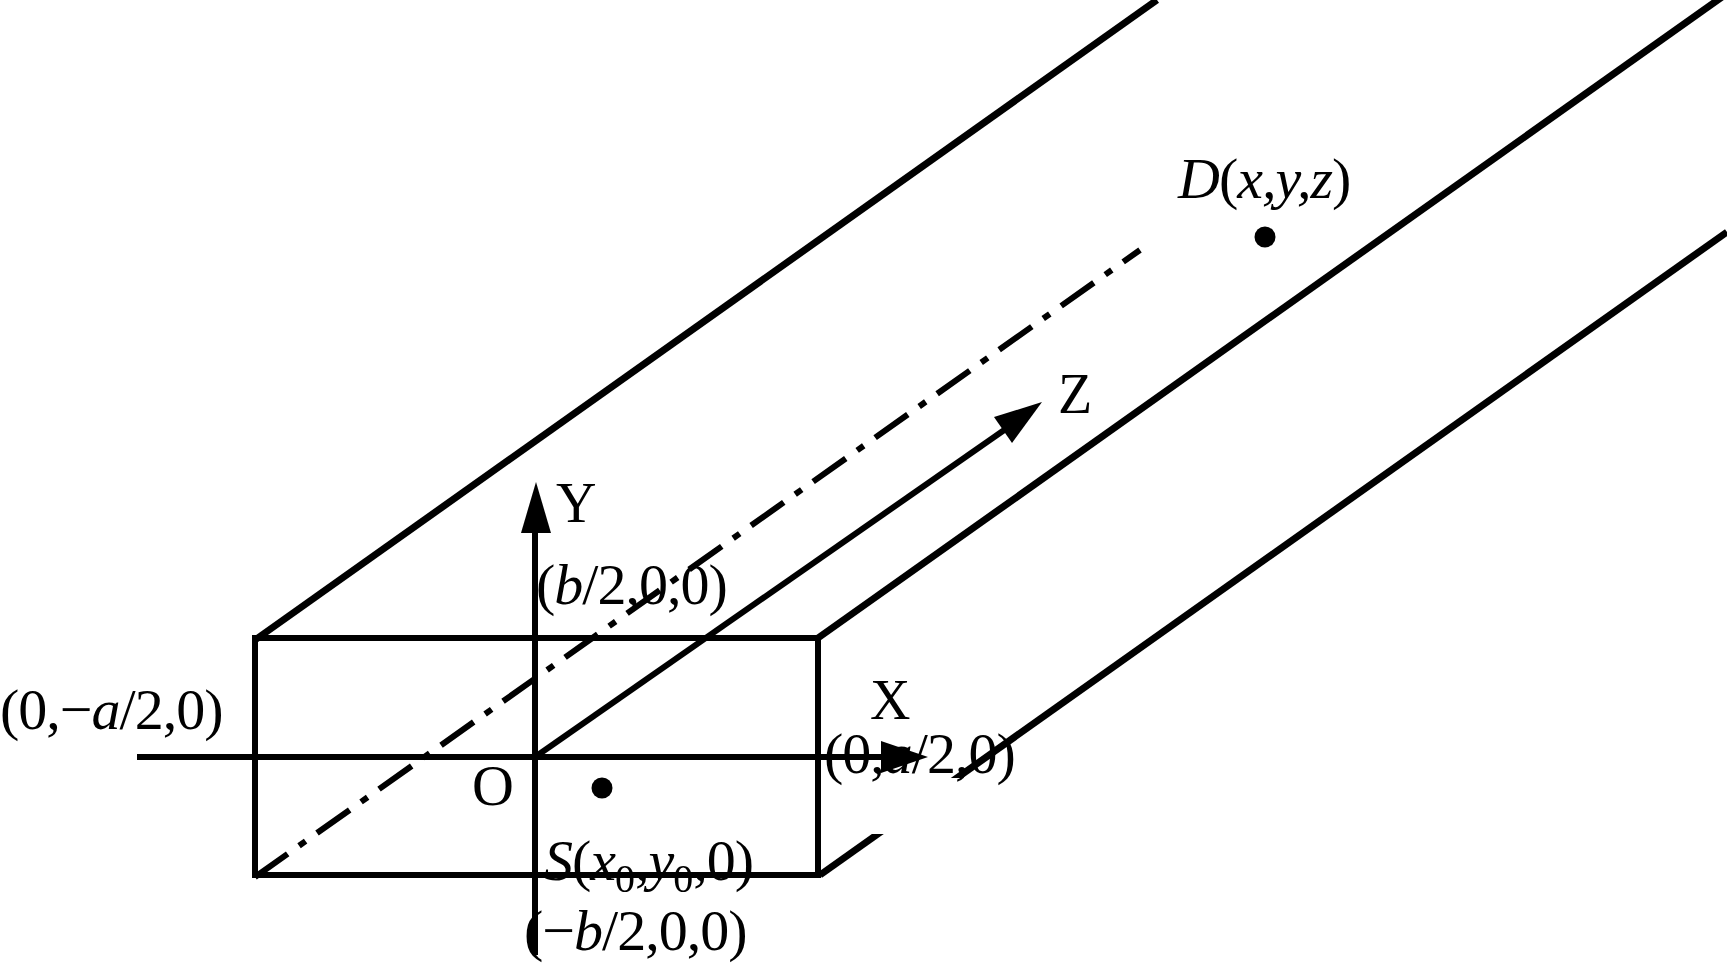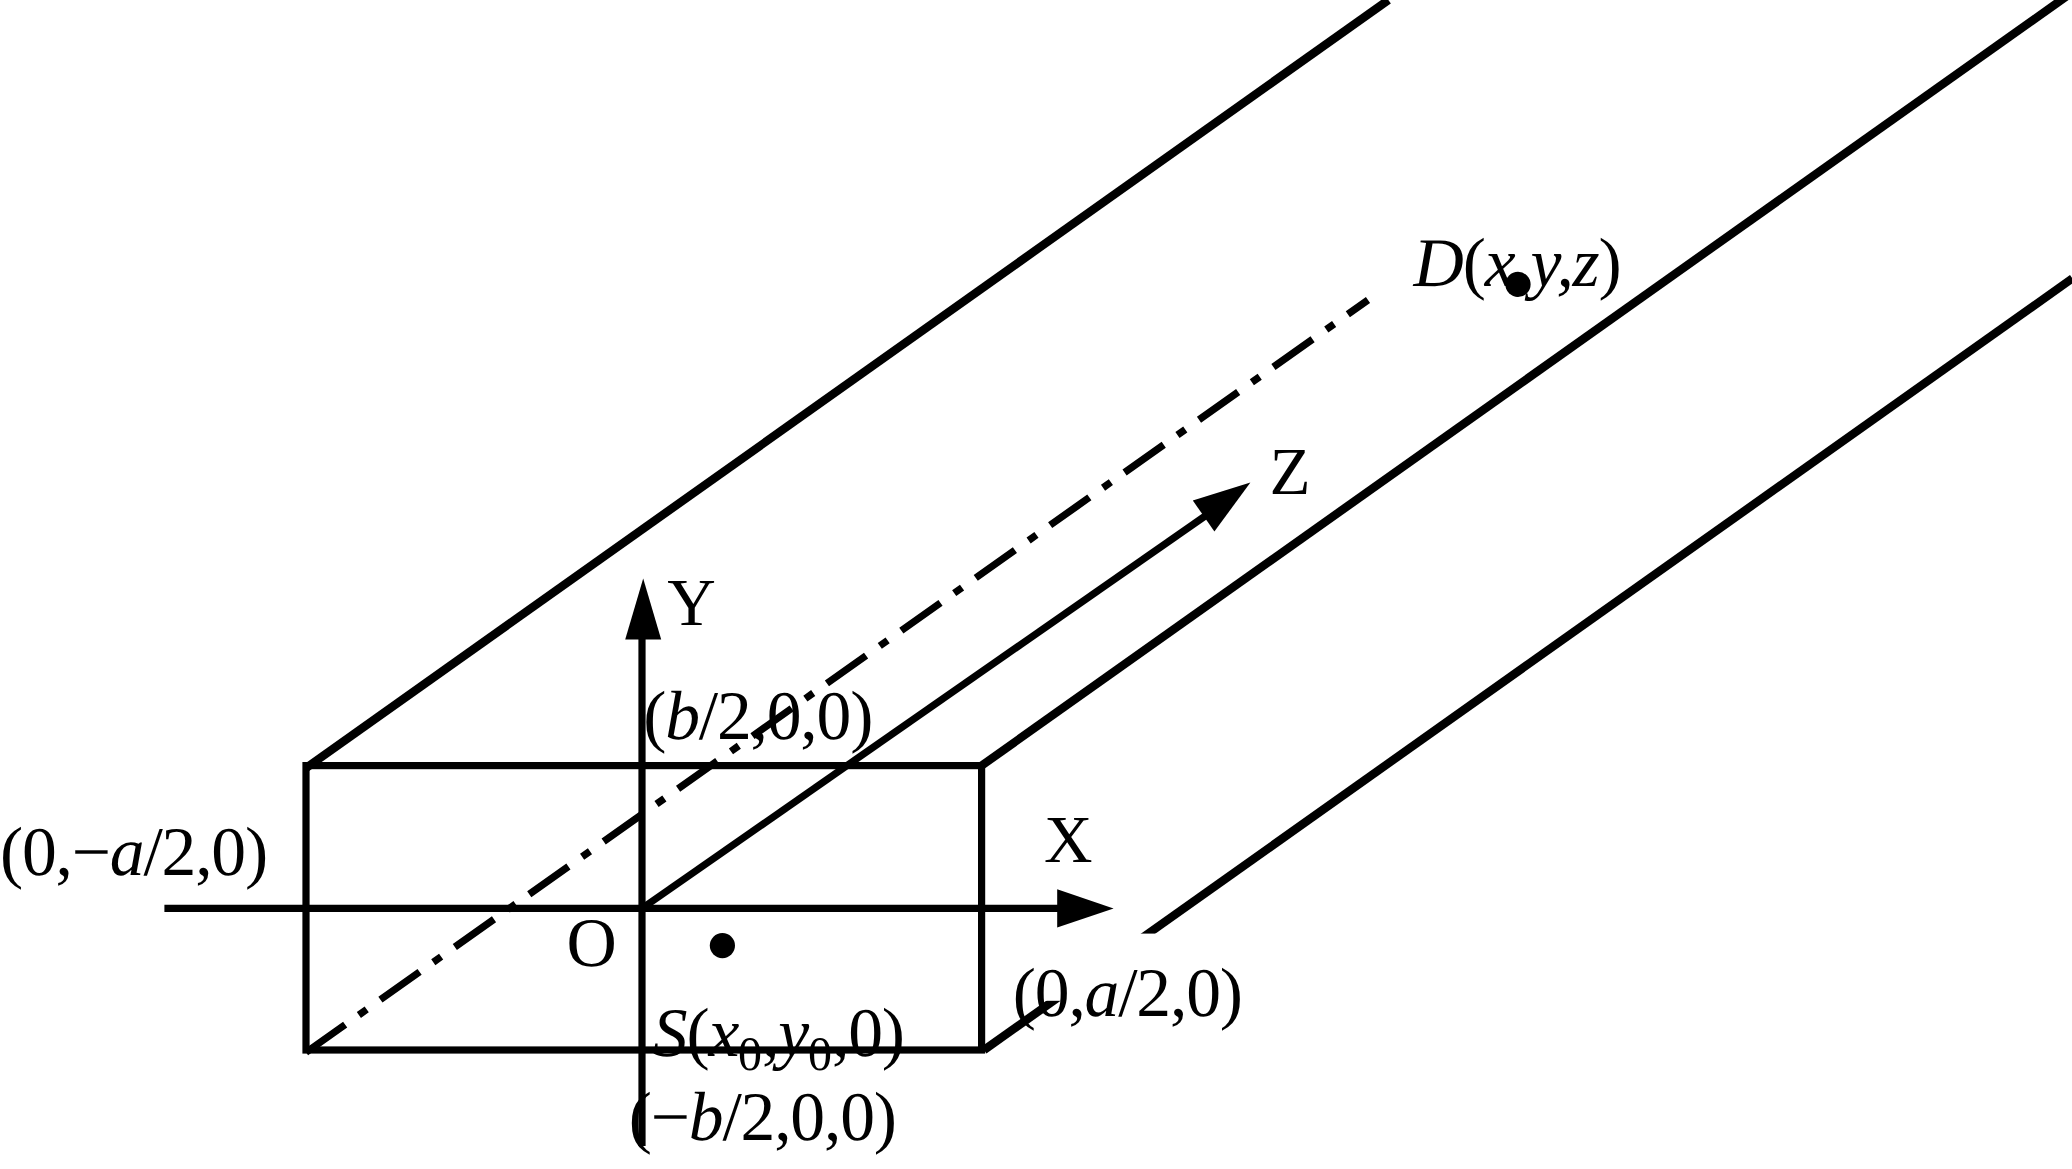--- a/index.html
+++ b/index.html
@@ -76,41 +76,41 @@
 
     <line class="stroke" x1="535" y1="757" x2="1010" y2="426" stroke-width="6"></line>
     <polygon class="fill" points="1042,402 1012,443 994,417"></polygon>
 
     <rect class="mask" x="822" y="778" width="215" height="56"></rect>
 
     <circle class="fill" cx="602" cy="788" r="10.5"></circle>
     <circle class="fill" cx="1265" cy="237" r="10.5"></circle>
   </svg>
 
-  <div class="lbl" style="left:1178px; top:150px;margin-top:40px;">
+  <div class="lbl" style="left:1178px; top:150px;">
     <span class="it">D</span><span>(</span><span class="it">x,y,z</span><span>)</span>
   </div>
 
   <div class="lbl axis it" style="left:1058px; top:366px;">Z</div>
 
   <div class="lbl axis it" style="left:556px; top:475px;">Y</div>
 
-  <div class="lbl" style="left:536px; top:556px;margin-top:12px;">
+  <div class="lbl" style="left:536px; top:556px;">
     <span>(</span><span class="it">b</span><span>/2,0,0)</span>
   </div>
 
   <div class="lbl axis it" style="left:870px; top:672px;">X</div>
 
   <div class="lbl" style="left:0px; top:681px;font-family:Liberation Serif, serif;">
     <span>(0,−</span><span class="it">a</span><span>/2,0)</span>
   </div>
 
   <div class="lbl it" style="left:472px; top:757px;">O</div>
 
-  <div class="lbl" style="left:824px; top:799px;margin-left:20px;">
+  <div class="lbl" style="left:824px; top:725px;">
     <span>(0,</span><span class="it">a</span><span>/2,0)</span>
   </div>
 
   <div class="lbl" style="left:544px; top:832px;">
     <span class="it">S</span><span>(</span><span class="it">x</span><span class="sub">0</span><span>,</span><span class="it">y</span><span class="sub">0</span><span>,0)</span>
   </div>
 
   <div class="lbl" style="left:524px; top:902px;">
     <span>(−</span><span class="it">b</span><span>/2,0,0)</span>
   </div>

